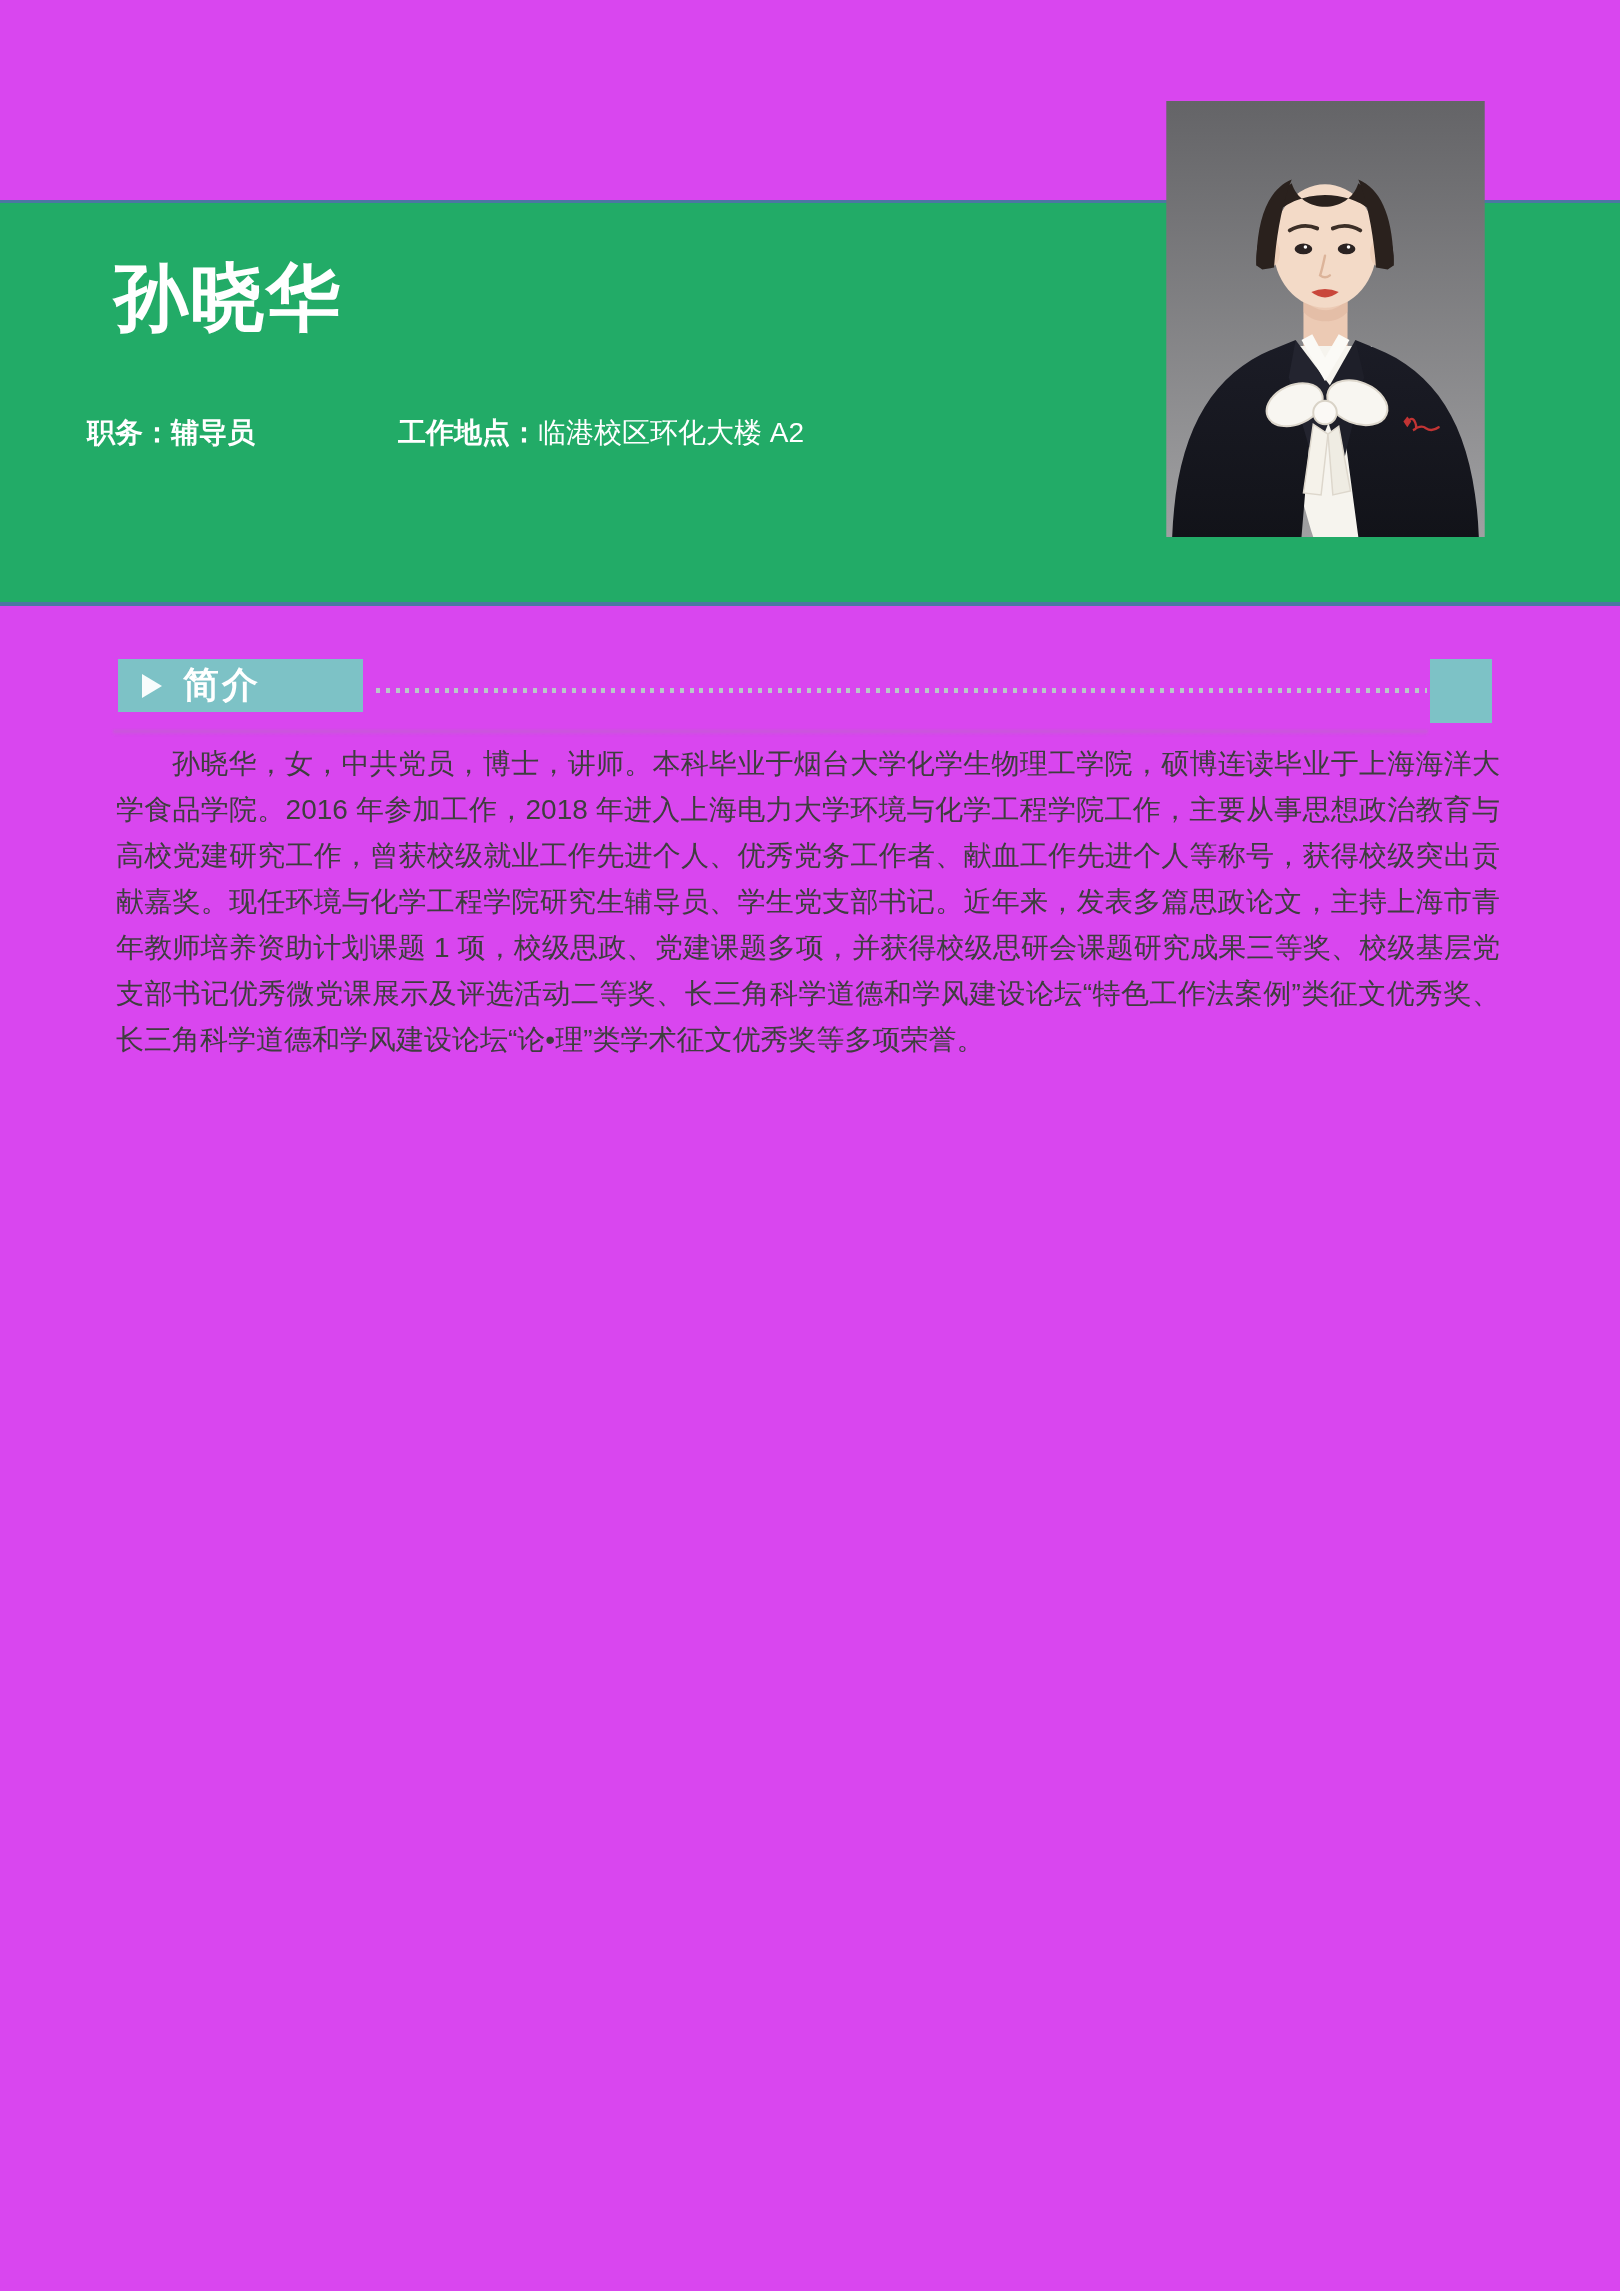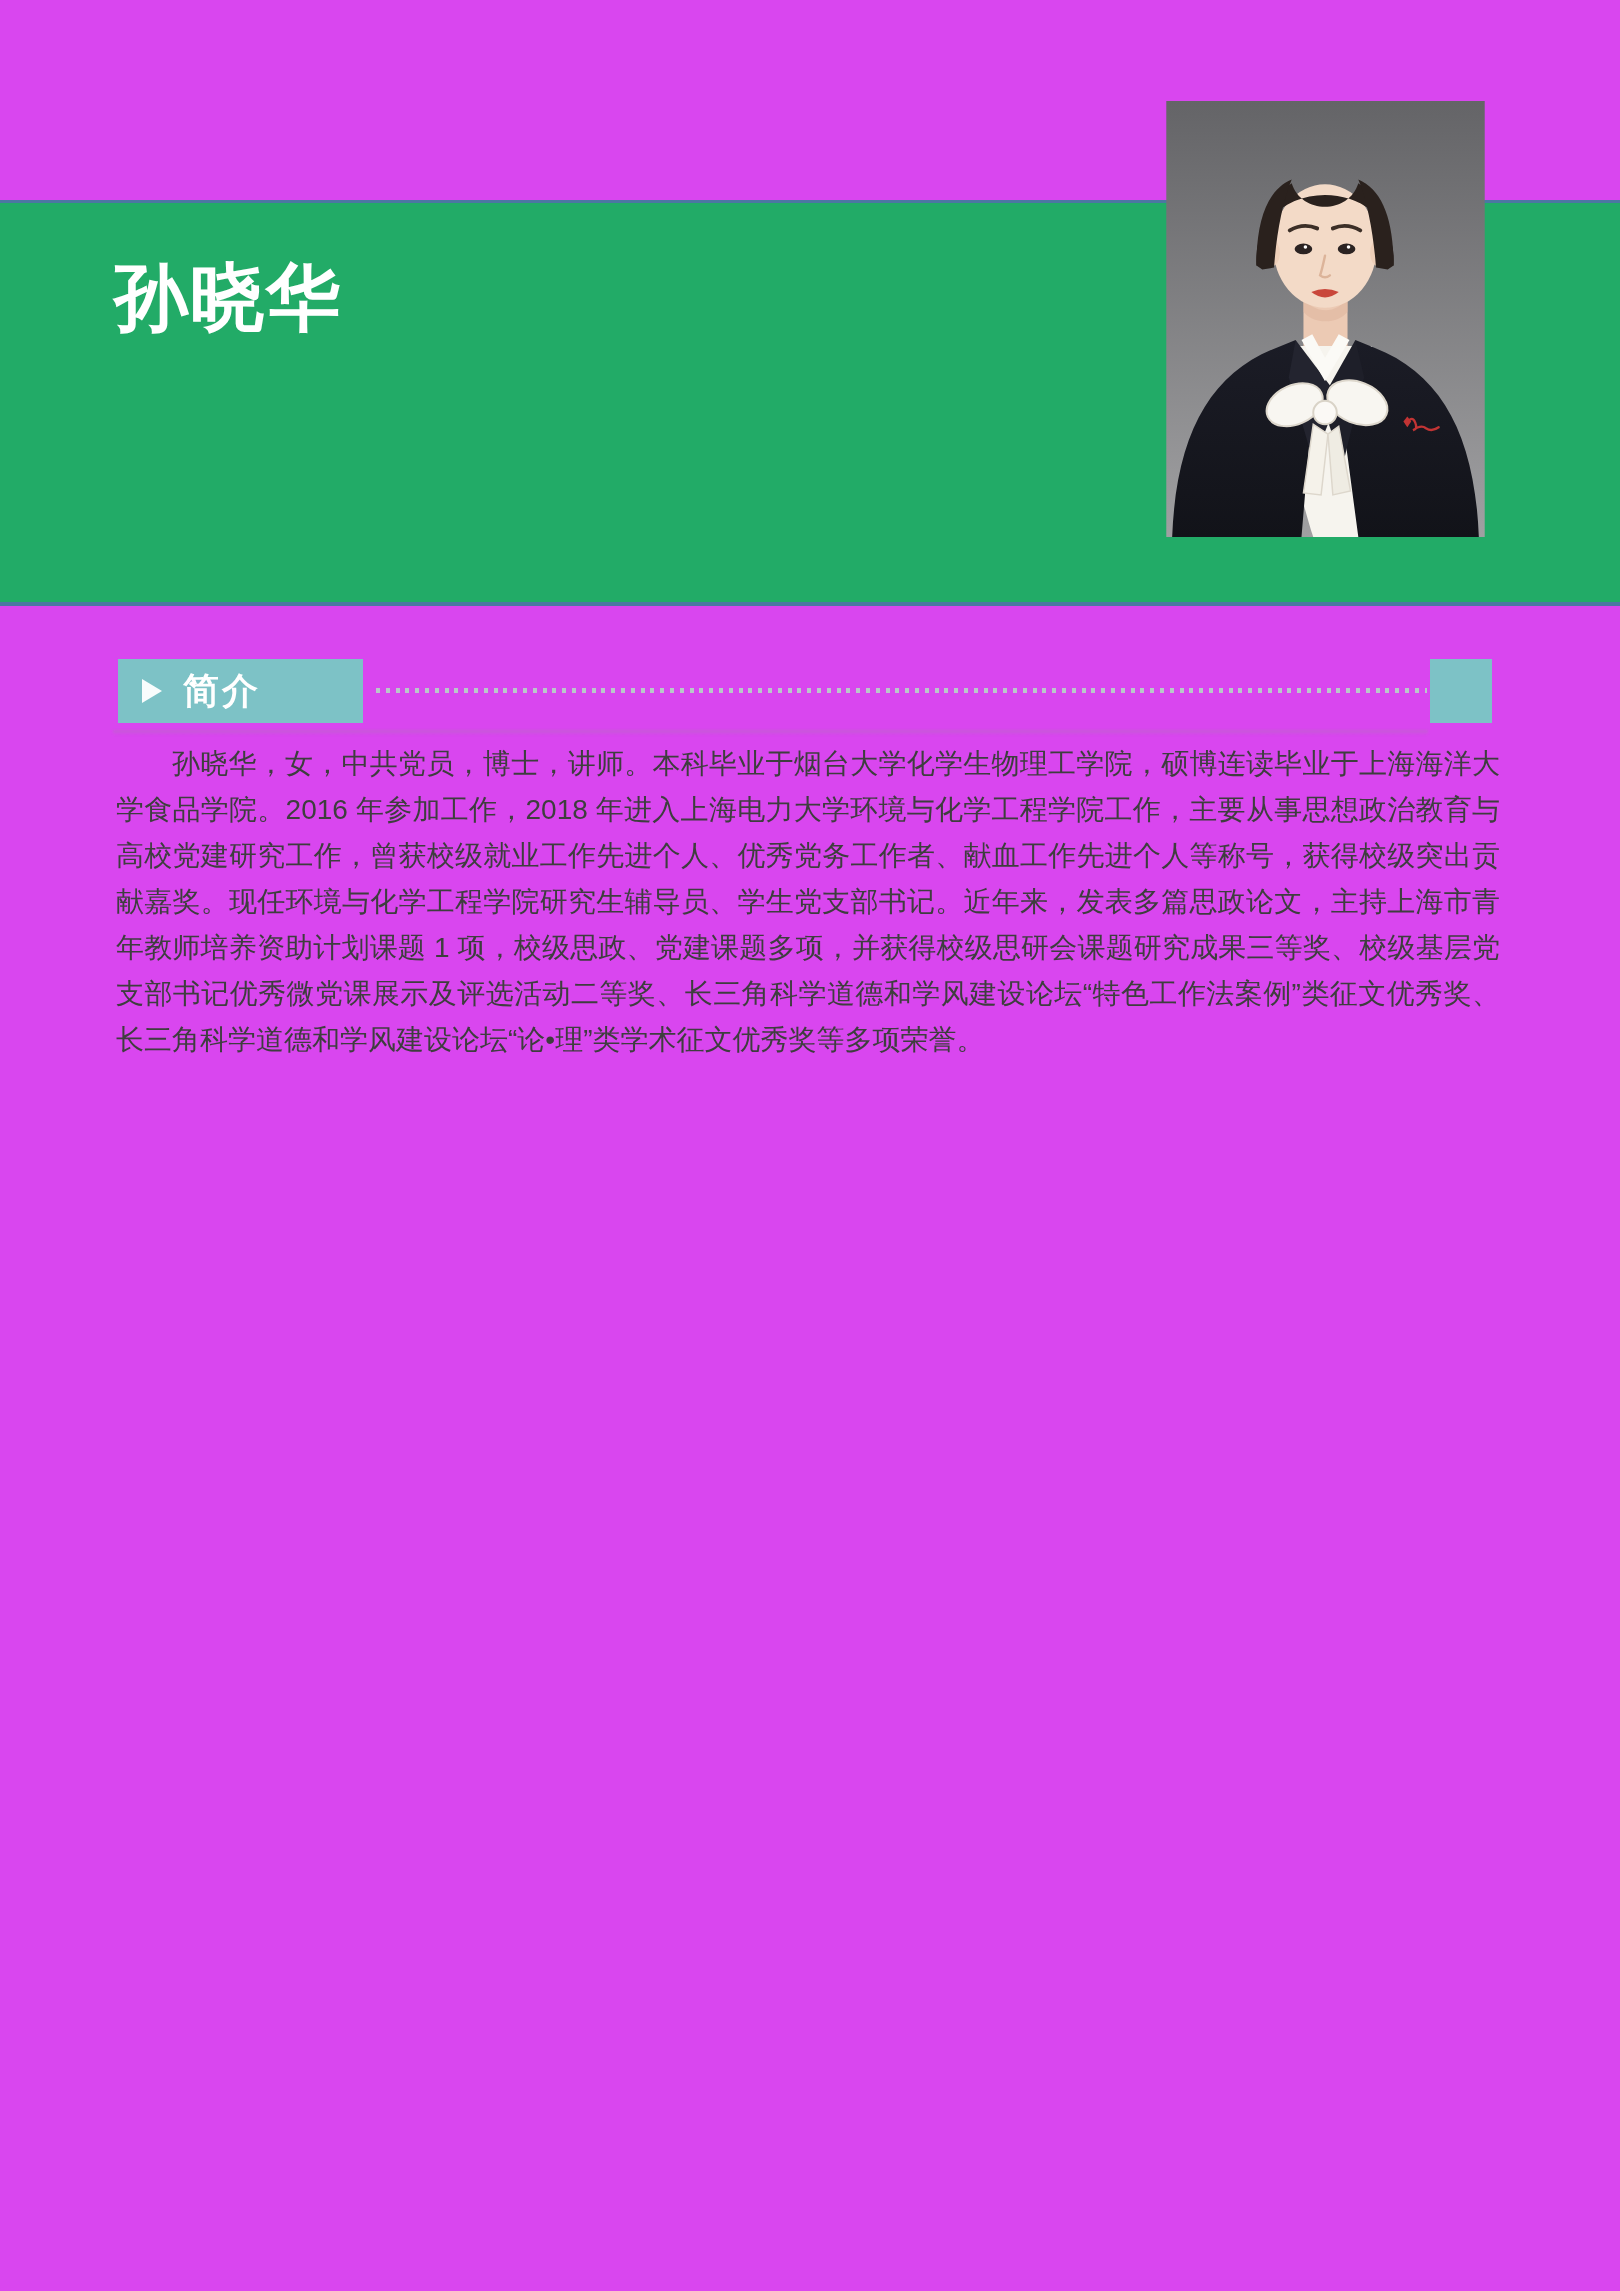--- a/index.html
+++ b/index.html
@@ -53,21 +53,21 @@
     left: 1166px; top: 101px;
     width: 319px; height: 436px;
     overflow: hidden;
   }
   .photo svg { display: block; }
 
   
   .section-badge {
     position: absolute;
     left: 118px; top: 659px;
-    width: 245px; height: 64px;
+    width: 245px; height: 53px;
     background: #7dc2c6;
     display: flex;
     align-items: center;
     padding-left: 23.5px;
   }
   .play-triangle {
     width: 0; height: 0;
     border-left: 20.6px solid #ffffff;
     border-top: 12.7px solid transparent;
     border-bottom: 12.7px solid transparent;
@@ -115,20 +115,28 @@
 </head>
 <body>
 
 <div class="page">
 
   <div class="banner"></div>
 
   <div class="profile-name">孙晓华</div>
 
   <div class="info">
+    <div class="info-row">
+      <div class="info-col1">
+        <span class="info-label">职务：</span><span class="info-value-bold">辅导员</span>
+      </div>
+      <div>
+        <span class="info-label">工作地点：</span><span class="info-value-regular">临港校区环化大楼 A2</span>
+      </div>
+    </div>
   </div>
 
   <div class="photo">
     <svg width="319" height="436" viewBox="0 0 325 445" xmlns="http://www.w3.org/2000/svg">
       <defs>
         <linearGradient id="bgGrad" x1="0" y1="0" x2="0" y2="1">
           <stop offset="0" stop-color="#646467"></stop>
           <stop offset="1" stop-color="#a0a0a2"></stop>
         </linearGradient>
         <linearGradient id="suitGrad" x1="0" y1="0" x2="0" y2="1">

